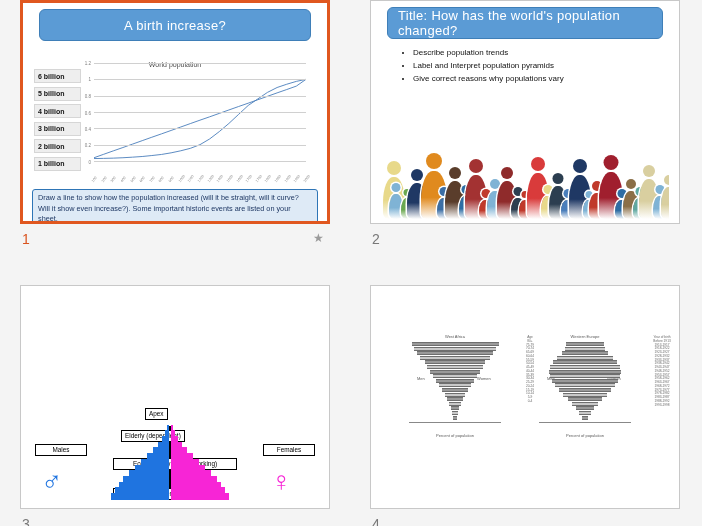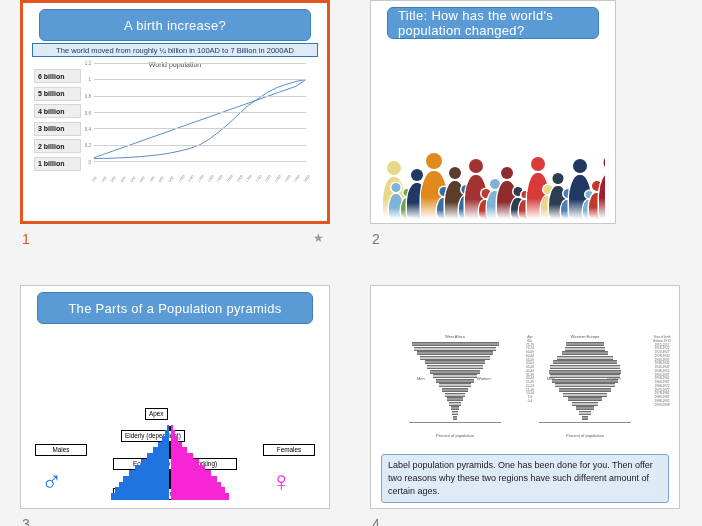--- a/index.html
+++ b/index.html
@@ -11,21 +11,21 @@
   }
   .grid {
     position: relative;
     width: 702px; height: 526px;
     padding: 0;
   }
 
   
   .cell { position: absolute; }
   .cell-1 { left: 20px;  top: 0px;   width: 310px; height: 228px; }
-  .cell-2 { left: 370px; top: 0px;   width: 246px; height: 228px; }
+  .cell-2 { left: 370px; top: 0px;   width: 310px; height: 228px; }
   .cell-3 { left: 20px;  top: 285px; width: 310px; height: 241px; }
   .cell-4 { left: 370px; top: 285px; width: 310px; height: 241px; }
 
   .slide {
     width: 100%; height: 224px;
     background: #ffffff;
     border: 1px solid #c8c8c8;
     position: relative;
     overflow: hidden;
   }
@@ -245,21 +245,20 @@
   }
 </style>
 </head>
 <body>
 
 <div class="grid">
 
   <div class="cell cell-1">
     <div class="slide selected">
       <div class="title-bar">A birth increase?</div>
-      <div class="s1-banner">The world moved from roughly ¼ billion in 100AD to 7 Billion in 2000AD</div>
 
       <div class="s1-chart">
         <div class="chart-title">World population</div>
         <div class="plot" id="plot1">
           <svg id="chart-svg" width="100%" height="100%" viewBox="0 0 100 100" preserveAspectRatio="none" style="position:absolute;inset:0;">
               <polyline points="0.00,97.50 4.55,97.33 9.09,97.08 13.64,96.67 18.18,96.08 22.73,95.42 27.27,94.42 31.82,93.33 36.36,91.67 40.91,89.58 45.45,87.08 50.00,83.33 54.55,77.50 59.09,70.00 63.64,61.67 68.18,52.50 72.73,43.33 77.27,36.67 81.82,30.00 86.36,25.00 90.91,21.67 95.45,18.75 100.00,16.67" fill="none" stroke="#4a7ebb" stroke-width="0.9" vector-effect="non-scaling-stroke"></polyline>
               <polyline points="0.00,96.67 4.55,93.17 9.09,89.67 13.64,86.25 18.18,82.75 22.73,79.25 27.27,75.75 31.82,72.33 36.36,68.83 40.91,65.33 45.45,61.83 50.00,58.33 54.55,54.92 59.09,51.42 63.64,47.92 68.18,44.42 72.73,41.00 77.27,37.50 81.82,34.00 86.36,30.50 90.91,27.08 95.45,23.58 100.00,16.67" fill="none" stroke="#4a7ebb" stroke-width="0.9" vector-effect="non-scaling-stroke"></polyline>
             </svg>
         <div class="gridline" style="top: 100%;">
               <div class="ytick" style="top: 100%;">0</div>
@@ -311,30 +310,36 @@
         <div id="ylabelboxes">
             <div class="ylabel-box" style="top: 10px;">6 billion</div>
             <div class="ylabel-box" style="top: 27.5px;">5 billion</div>
             <div class="ylabel-box" style="top: 45px;">4 billion</div>
             <div class="ylabel-box" style="top: 62.5px;">3 billion</div>
             <div class="ylabel-box" style="top: 80px;">2 billion</div>
             <div class="ylabel-box" style="top: 97.5px;">1 billion</div>
           </div>
       </div>
 
+      <div class="s1-note">Draw a line to show how the population increased (will it be straight, will it curve? Will it show even increase?).  Some important  historic events are listed on your sheet.</div>
     </div>
     <div class="meta">
       <span class="slide-num active">1</span>
       <span class="star-icon">★</span>
     </div>
   </div>
 
   <div class="cell cell-2">
     <div class="slide">
       <div class="title-bar left-align">Title: How has the world's population changed?</div>
+      <ul class="s2-bullets">
+        <li>Describe population  trends</li>
+        <li>Label and Interpret population  pyramids</li>
+        <li>Give correct reasons why populations  vary</li>
+      </ul>
       <div class="crowd" id="crowd">
           <div class="person" style="left: 2px; width: 22px; height: 58px;">
             <div class="head" style="width: 14px; height: 14px; top: 0px; background: rgb(232, 217, 138); box-shadow: rgb(255, 255, 255) 0px 0px 0px 1.5px;"></div>
             <div class="body" style="height: 42px; background: linear-gradient(rgb(232, 217, 138) 55%, rgb(255, 255, 255) 100%); box-shadow: rgb(255, 255, 255) 0px 0px 0px 1.5px;"></div>
           </div>
           <div class="person" style="left: 8px; width: 14px; height: 36px;">
             <div class="head" style="width: 9px; height: 9px; top: 0px; background: rgb(127, 179, 213); box-shadow: rgb(255, 255, 255) 0px 0px 0px 1.5px;"></div>
             <div class="body" style="height: 25px; background: linear-gradient(rgb(127, 179, 213) 55%, rgb(255, 255, 255) 100%); box-shadow: rgb(255, 255, 255) 0px 0px 0px 1.5px;"></div>
           </div>
           <div class="person" style="left: 20px; width: 12px; height: 30px;">
@@ -443,21 +448,20 @@
           </div>
         </div>
     </div>
     <div class="meta">
       <span class="slide-num">2</span>
     </div>
   </div>
 
   <div class="cell cell-3">
     <div class="slide">
-      <div class="title-bar">The Parts of a Population pyramids</div>
       <div class="pyr3" id="pyr3">
         <div class="centerline" style="left:148px; bottom:4px; height:74px;"></div>
 
         <div class="lbl" style="left:124px; bottom:84px;">Apex</div>
         <div class="lbl" style="left:100px; bottom:62px;">Elderly (dependent)</div>
         <div class="lbl wrap" style="left:92px; bottom:34px; width:124px;">Economically active (working)</div>
         <div class="lbl wrap" style="left:92px; bottom:4px; width:74px;">Young (dependent)</div>
         <div class="lbl" style="left:172px; bottom:8px;">Base</div>
         <div class="lbl" style="left:14px; bottom:48px; width:52px;">Males</div>
         <div class="lbl" style="left:242px; bottom:48px; width:52px;">Females</div>
@@ -615,20 +619,19 @@
           <div class="pbar lt" style="height: 4px; width: 13.05px; left: 182.95px; top: 69.8px;"></div>
           <div class="pbar lt" style="height: 4px; width: 13.05px; left: 196px; top: 69.8px;"></div>
           <div class="pbar" style="height: 4px; width: 8.7px; left: 187.3px; top: 74.4px;"></div>
           <div class="pbar" style="height: 4px; width: 8.7px; left: 196px; top: 74.4px;"></div>
           <div class="pbar lt" style="height: 4px; width: 5.8px; left: 190.2px; top: 79px;"></div>
           <div class="pbar lt" style="height: 4px; width: 5.8px; left: 196px; top: 79px;"></div>
           <div class="pbar" style="height: 4px; width: 2.9px; left: 193.1px; top: 83.6px;"></div>
           <div class="pbar" style="height: 4px; width: 2.9px; left: 196px; top: 83.6px;"></div>
           <div class="axis-line" style="left: 150px; width: 92px; top: 90.2px;"></div>
         </div>
-      <div class="s4-note">Label population pyramids. One has been done for you. Then offer two reasons why these two regions have such different amount of certain ages.</div>
     </div>
     <div class="meta">
       <span class="slide-num">4</span>
     </div>
   </div>
 
 </div>
 
 </body></html>

